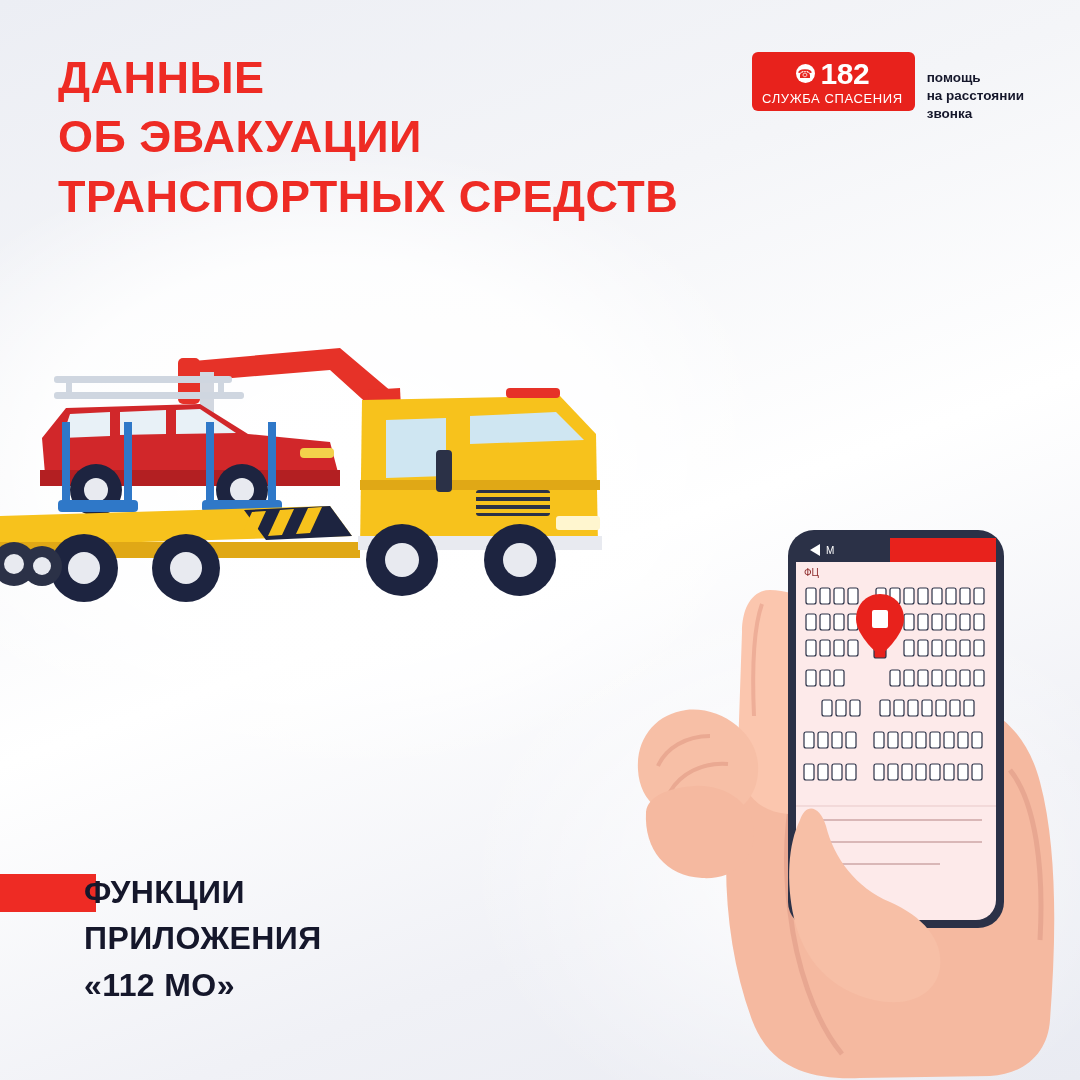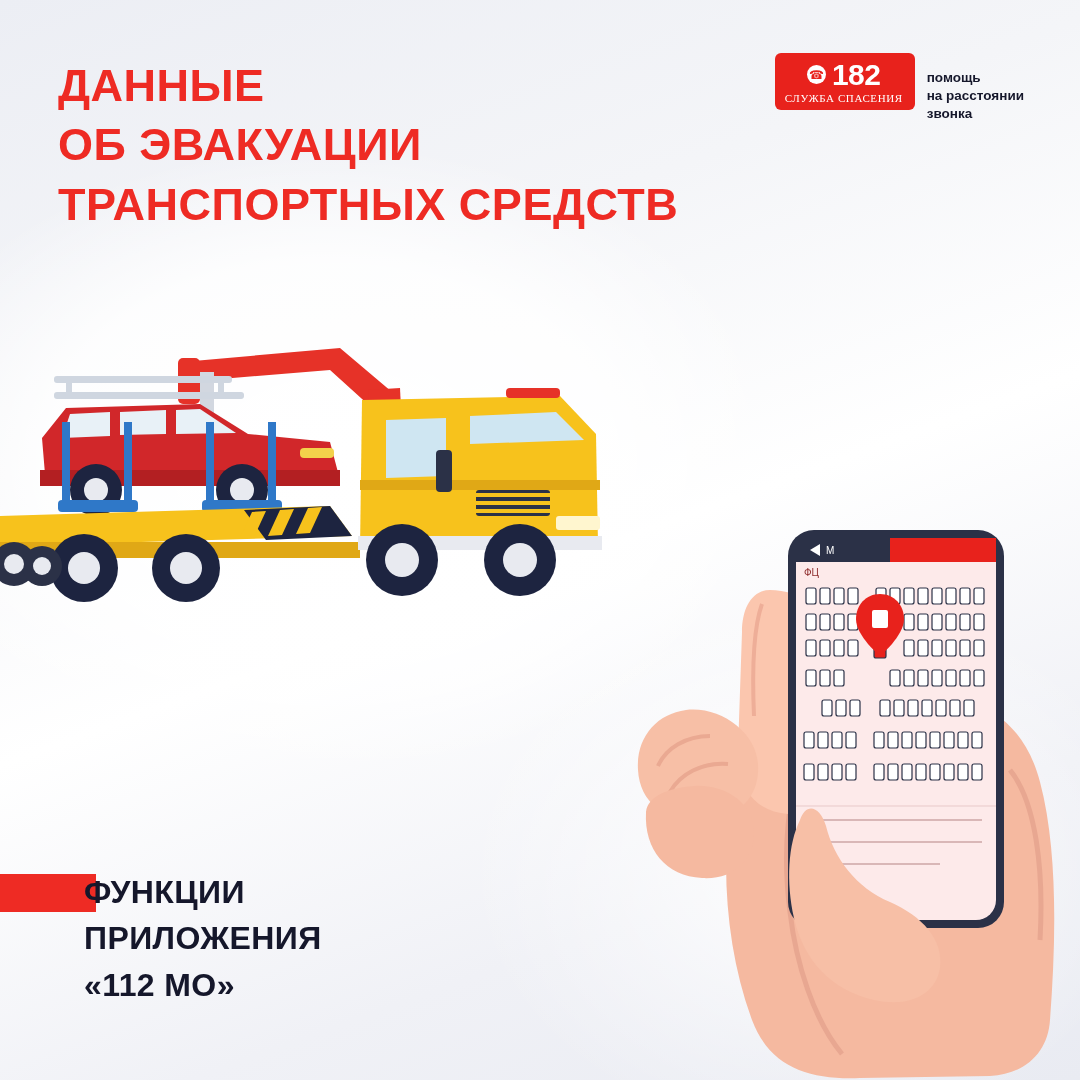--- a/index.html
+++ b/index.html
@@ -34,21 +34,21 @@
     width: 700px;
     height: 560px;
     background: radial-gradient(ellipse at center, rgba(255,255,255,0.9) 0%, rgba(255,255,255,0) 70%);
     pointer-events: none;
   }
 
   
   .title {
     position: absolute;
     left: 58px;
-    top: 56px;
+    top: 48px;
     color: #ee2b24;
     font-weight: bold;
     font-size: 45px;
     line-height: 1.32;
     letter-spacing: 0.5px;
     text-transform: uppercase;
     white-space: pre-line;
   }
 
   
@@ -87,25 +87,24 @@
     line-height: 1;
   }
   .logo-num {
     color: #ffffff;
     font-size: 30px;
     font-weight: bold;
     letter-spacing: -0.5px;
   }
   .logo-sub {
     color: #ffffff;
-    font-size: 11px;
+    font-size: 13px;
     letter-spacing: 0.6px;
     margin-top: 3px;
     text-transform: uppercase;
-    font-family: Liberation Serif, serif;
   }
   .logo-tagline {
     color: #15172b;
     font-size: 13.5px;
     font-weight: bold;
     line-height: 1.33;
     white-space: pre-line;
     margin-top: 29px;
   }
 

